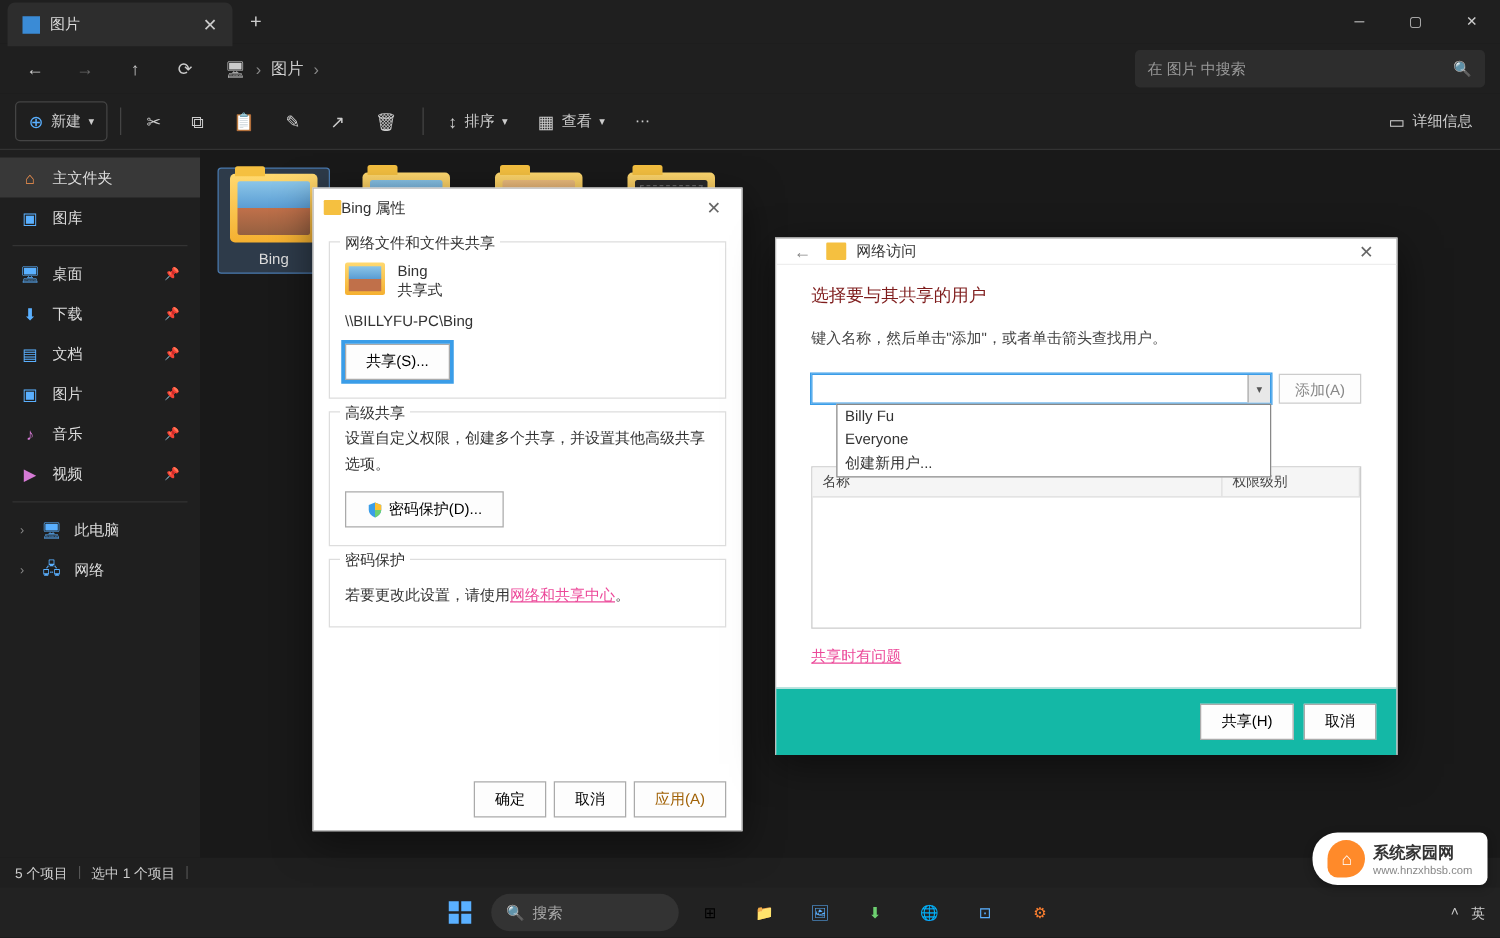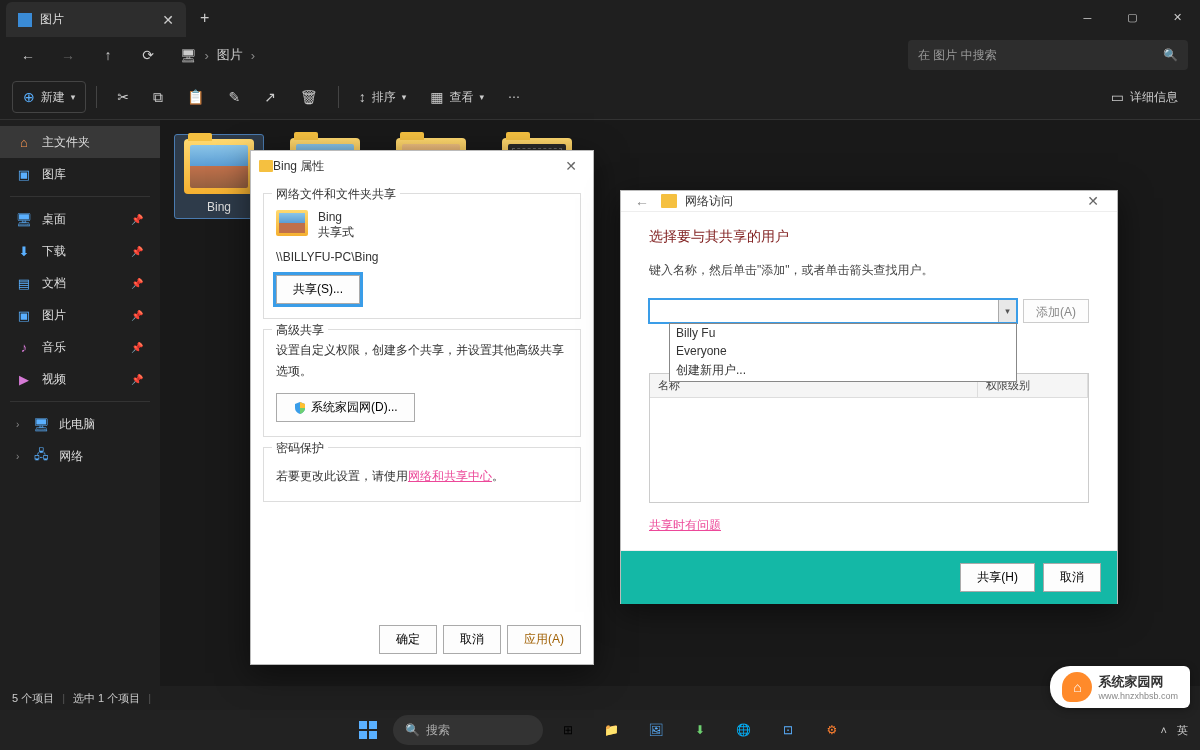--- a/index.html
+++ b/index.html
@@ -332,21 +332,21 @@
       <div class="dlg-text">\\BILLYFU-PC\Bing</div>
       <div style="margin-top:8px"><button class="dlg-btn highlight">共享(S)...</button></div>
     </div>
     <div class="dlg-group">
       <div class="dlg-group-title">高级共享</div>
       <div class="dlg-text">设置自定义权限，创建多个共享，并设置其他高级共享选项。</div>
       <div style="margin-top:12px"><button class="dlg-btn"><svg class="shield-icon" viewBox="0 0 14 14">
               <path d="M7 1 L12 3 L12 7 Q12 11 7 13 Q2 11 2 7 L2 3 Z" fill="#3a9de8"></path>
               <path d="M7 1 L12 3 L12 7 L7 7 Z" fill="#ffc030"></path>
               <path d="M7 7 L12 7 Q12 11 7 13 Z" fill="#6dd070"></path>
-            </svg><span>系统家园网(D)...</span></button></div>
+            </svg><span>密码保护(D)...</span></button></div>
     </div>
     <div class="dlg-group">
       <div class="dlg-group-title">密码保护</div>
       <div class="dlg-text" style="margin-top:8px"><span>若要更改此设置，请使用</span><span class="dlg-link">网络和共享中心</span>。</div>
     </div>
   </div>
   <div class="dlg-footer">
     <button class="dlg-btn">确定</button>
     <button class="dlg-btn">取消</button>
     <button class="dlg-btn" disabled="">应用(A)</button>

